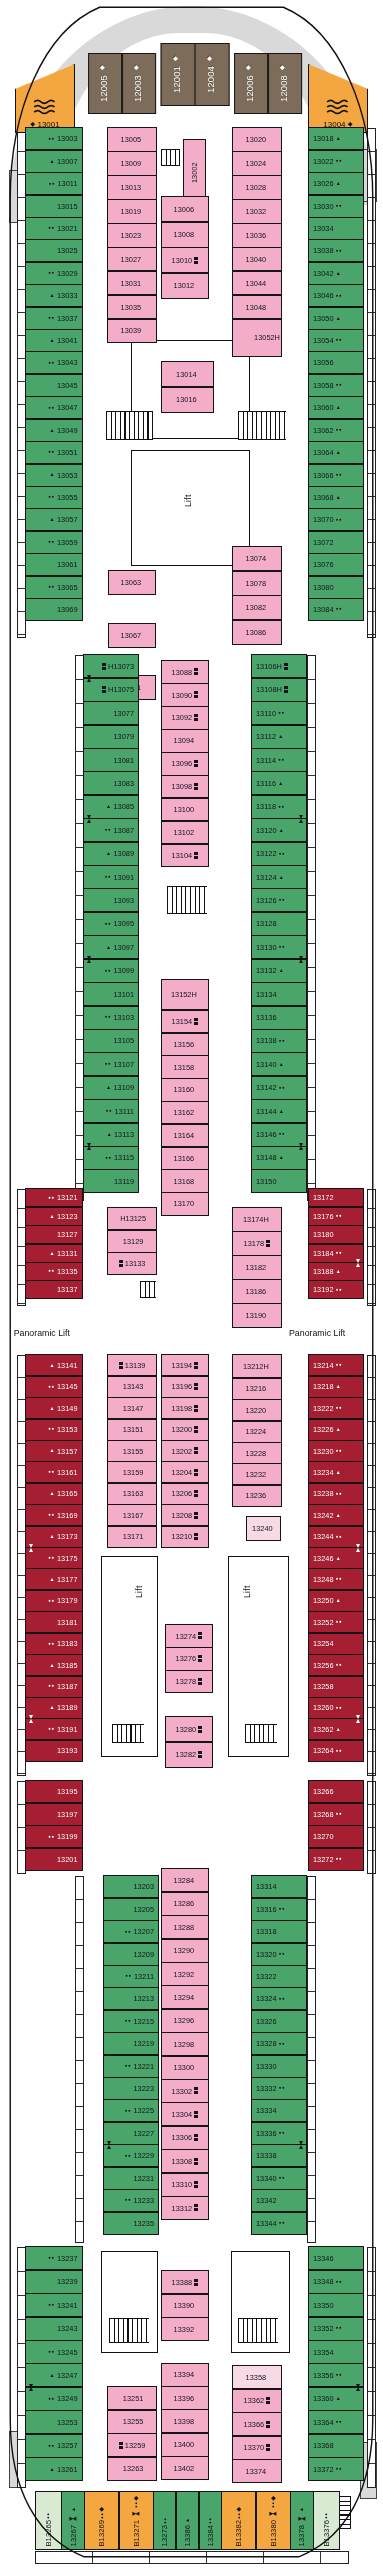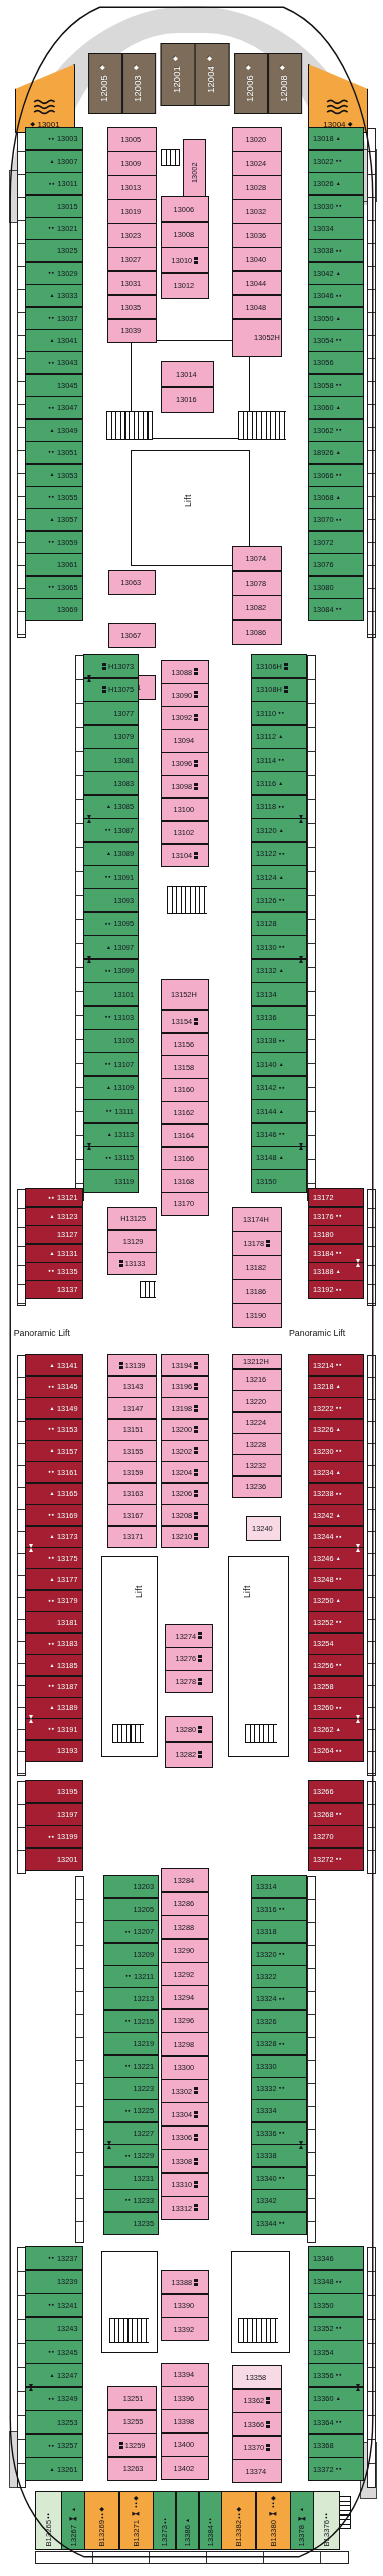--- a/index.html
+++ b/index.html
@@ -547,21 +547,21 @@
           <span class="ic ic-t">▲</span>
         </span>
       </div>
       <div class="cabin">
         <span class="num">13062</span>
         <span class="ics">
           <span class="ic ic-dd">●●</span>
         </span>
       </div>
       <div class="cabin">
-        <span class="num">18926</span>
+        <span class="num">13064</span>
         <span class="ics">
           <span class="ic ic-t">▲</span>
         </span>
       </div>
       <div class="cabin">
         <span class="num">13066</span>
         <span class="ics">
           <span class="ic ic-dd">●●</span>
         </span>
       </div>
@@ -1426,21 +1426,21 @@
       <div class="cabin">
         <span class="num">13186</span>
         <span class="ics"></span>
       </div>
       <div class="cabin">
         <span class="num">13190</span>
         <span class="ics"></span>
       </div>
     </div>
   <div class="col pink side-right" style="left:232px;top:1355px;width:50px;--rh:22px;">
-      <div class="cabin" style="height: 15px;">
+      <div class="cabin" style="height: 24px;">
         <span class="num">13212H</span>
         <span class="ics"></span>
       </div>
       <div class="cabin">
         <span class="num">13216</span>
         <span class="ics"></span>
       </div>
       <div class="cabin">
         <span class="num">13220</span>
         <span class="ics"></span>

